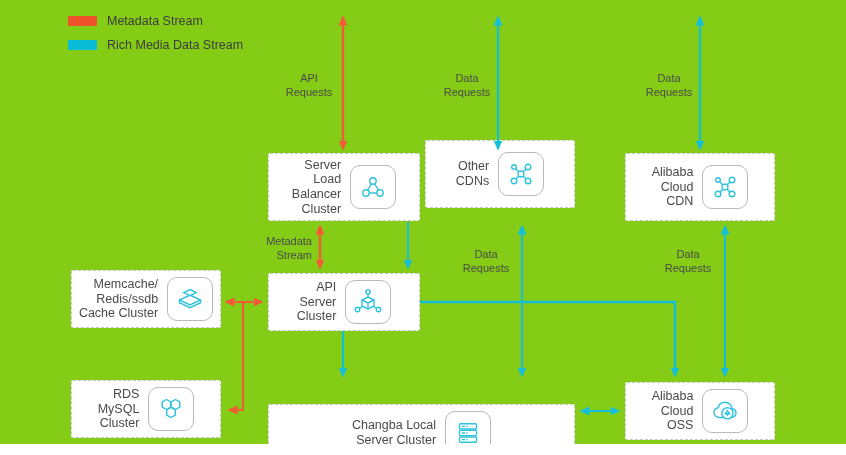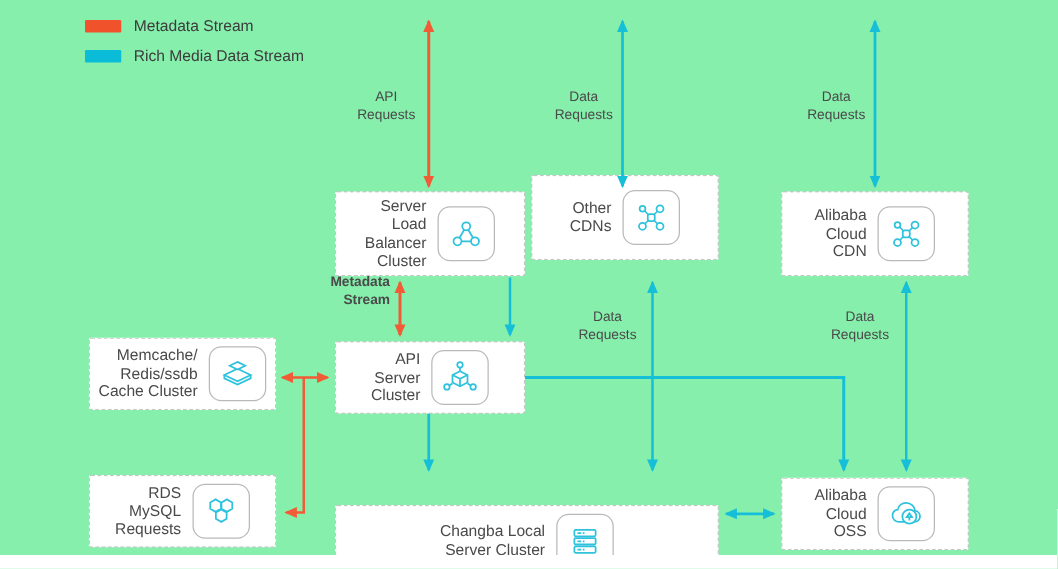--- a/index.html
+++ b/index.html
@@ -1,17 +1,17 @@
 <!DOCTYPE html>
 <html><head>
 <meta charset="utf-8">
 <style>
   html,body{margin:0;padding:0;background:#fff;}
   #stage{
-    position:relative;width:846px;height:444px;background:#86efac;overflow:hidden;
+    position:relative;width:846px;height:444px;background:#84cc16;overflow:hidden;
     font-family:"Liberation Sans",sans-serif;color:#4a4a4a;
   }
   
   .legend{position:absolute;left:68px;top:9px;}
   .legend-row{display:flex;align-items:center;height:24px;}
   .legend-swatch{width:29px;height:10px;border-radius:1px;margin-right:10px;flex:0 0 auto;}
   .legend-label{font-size:12.5px;color:#3c3c3c;}
   
   .node{
     position:absolute;border:1px dashed #c6c6c6;border-radius:2px;background:#fff;
@@ -39,21 +39,21 @@
   #box-oss     {left:625px;top:382px;width:150px;height:58px;}
   
   .edge-label{
     position:absolute;font-size:11px;line-height:1.3;color:#4a4a4a;
     white-space:pre-line;
   }
   .tc{text-align:center;} .tr{text-align:right;}
   #lbl-api-req      {left:283px;top:71px; width:52px;}
   #lbl-dr-cdns-top  {left:441px;top:71px; width:52px;}
   #lbl-dr-ali-top   {left:643px;top:71px; width:52px;}
-  #lbl-metadata     {left:252px;top:219px;width:60px;font-weight:bold;}
+  #lbl-metadata     {left:252px;top:234px;width:60px;}
   #lbl-richmedia    {left:340px;top:234px;width:63px;}
   #lbl-dr-mid       {left:458px;top:247px;width:56px;}
   #lbl-dr-right     {left:660px;top:247px;width:56px;}
   
   #edges{position:absolute;left:0;top:0;pointer-events:none;}
   .e-orange{stroke:#f15b35;fill:none;}
   .e-cyan{stroke:#16bfd8;fill:none;}
 </style>
 </head>
 <body>
@@ -142,21 +142,21 @@
         <circle class="icf" cx="15" cy="4.8" r="2.2"></circle>
         <circle class="icf" cx="4.5" cy="22.5" r="2.2"></circle>
         <circle class="icf" cx="25.5" cy="22.5" r="2.2"></circle>
       </svg>
     </div>
   </div>
 
   <div class="node" id="box-rds">
     <div class="node-label">RDS
 MySQL
-Requests</div>
+Cluster</div>
     <div class="icon-tile">
       <svg width="30" height="30" viewBox="0 0 30 30">
         <polygon class="icf" points="10.5,5.5 14.8,8 14.8,13 10.5,15.5 6.2,13 6.2,8"></polygon>
         <polygon class="icf" points="19.5,5.5 23.8,8 23.8,13 19.5,15.5 15.2,13 15.2,8"></polygon>
         <polygon class="icf" points="15,13.5 19.3,16 19.3,21 15,23.5 10.7,21 10.7,16"></polygon>
       </svg>
     </div>
   </div>
 
   <div class="node" id="box-changba">

